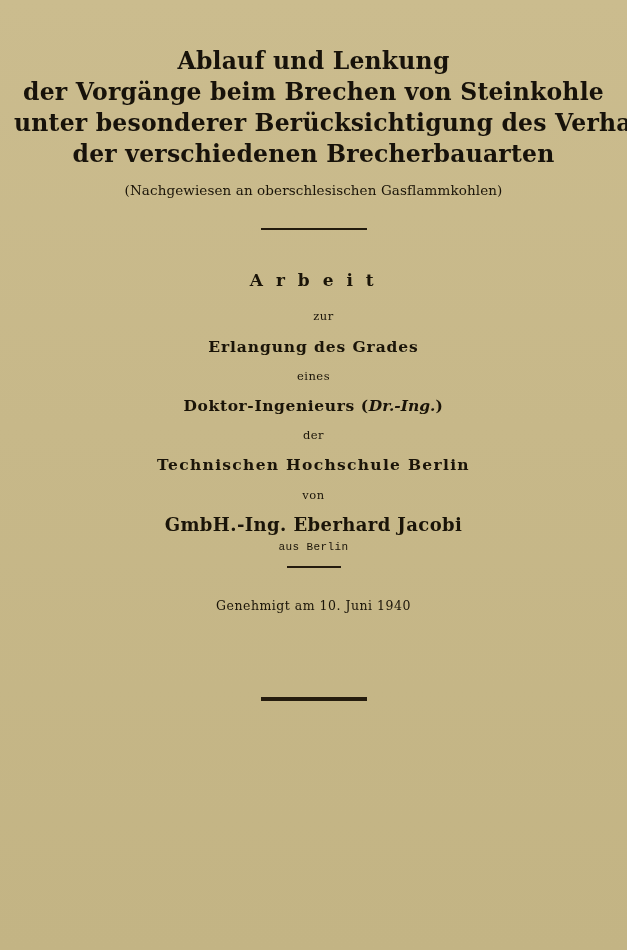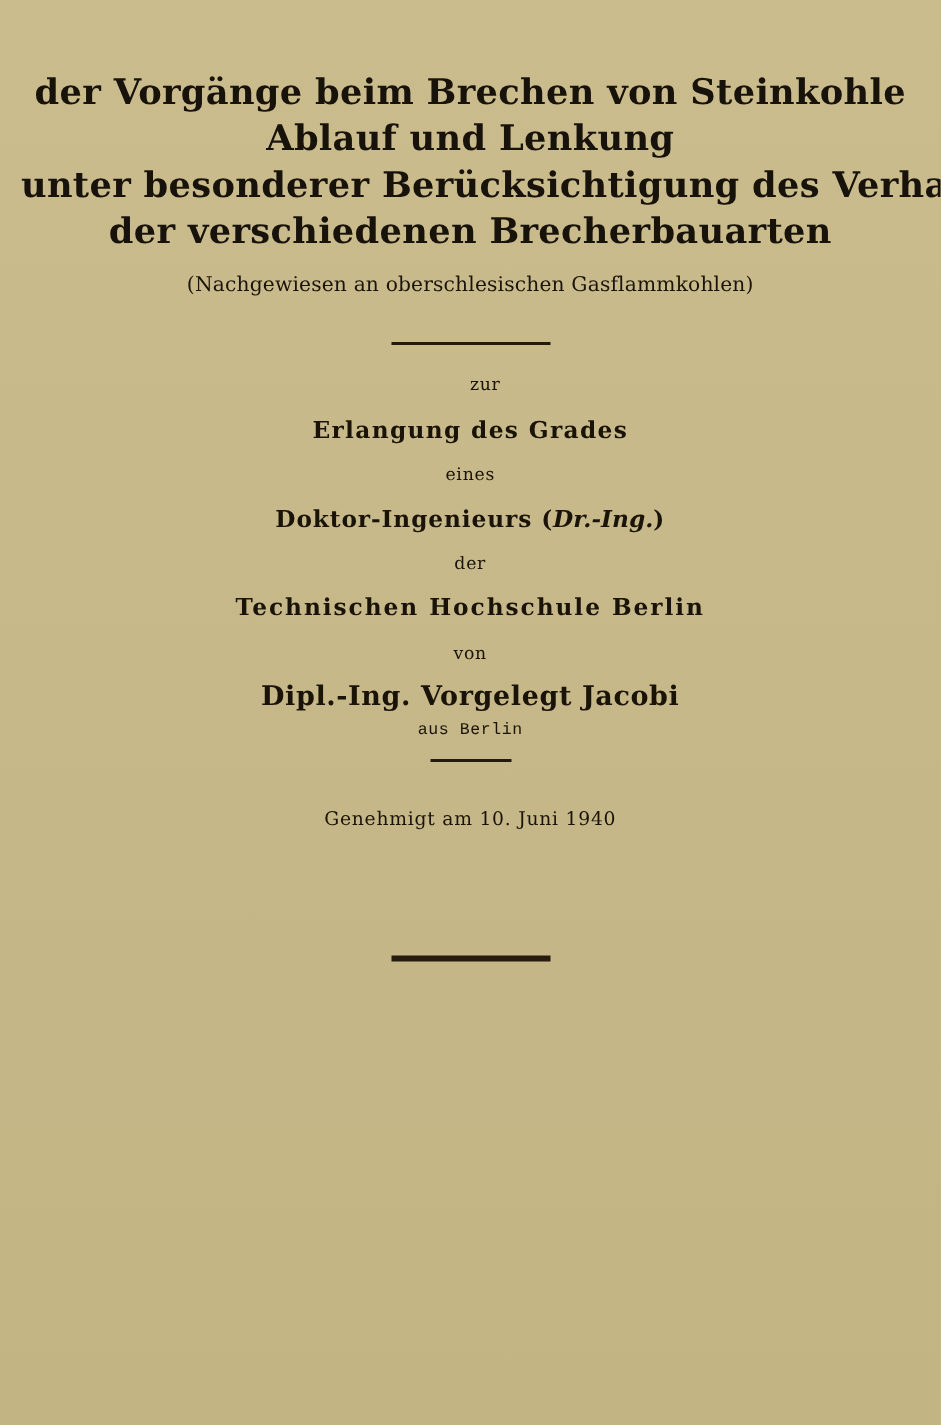--- a/index.html
+++ b/index.html
@@ -161,47 +161,48 @@
   }
 </style>
 </head>
 <body>
 
 <div class="page">
 
   <div class="content">
 
     <div class="title-block">
+      <div class="title-line">Ablauf und Lenkung</div>
       <div class="title-line">der Vorgänge beim Brechen von Steinkohle</div>
-      <div class="title-line">Ablauf und Lenkung</div>
       <div class="title-line">unter besonderer Berücksichtigung des Verhaltens</div>
       <div class="title-line">der verschiedenen Brecherbauarten</div>
     </div>
 
     <div class="subtitle">(Nachgewiesen an oberschlesischen Gasflammkohlen)</div>
 
     <div class="rule"></div>
 
+    <div class="arbeit">A r b e i t</div>
 
     <div class="small-word m-zur">zur</div>
 
     <div class="grade">Erlangung des Grades</div>
 
     <div class="small-word m-eines">eines</div>
 
     <div class="doktor"><span>Doktor-Ingenieurs (</span><span class="fraktur">Dr.-Ing.</span><span>)</span></div>
 
     <div class="small-word m-der">der</div>
 
     <div class="hochschule">Technischen Hochschule Berlin</div>
 
 
     <div class="small-word m-von">von</div>
 
-    <div class="author">Dipl.-Ing. Vorgelegt Jacobi</div>
+    <div class="author">GmbH.-Ing. Eberhard Jacobi</div>
 
     <div class="aus">aus Berlin</div>
 
     <div class="short-rule"></div>
 
     <div class="genehmigt">Genehmigt am 10. Juni 1940</div>
 
     <div class="mid-rule-wrap">
       <div class="rule-thick"></div>
     </div>

